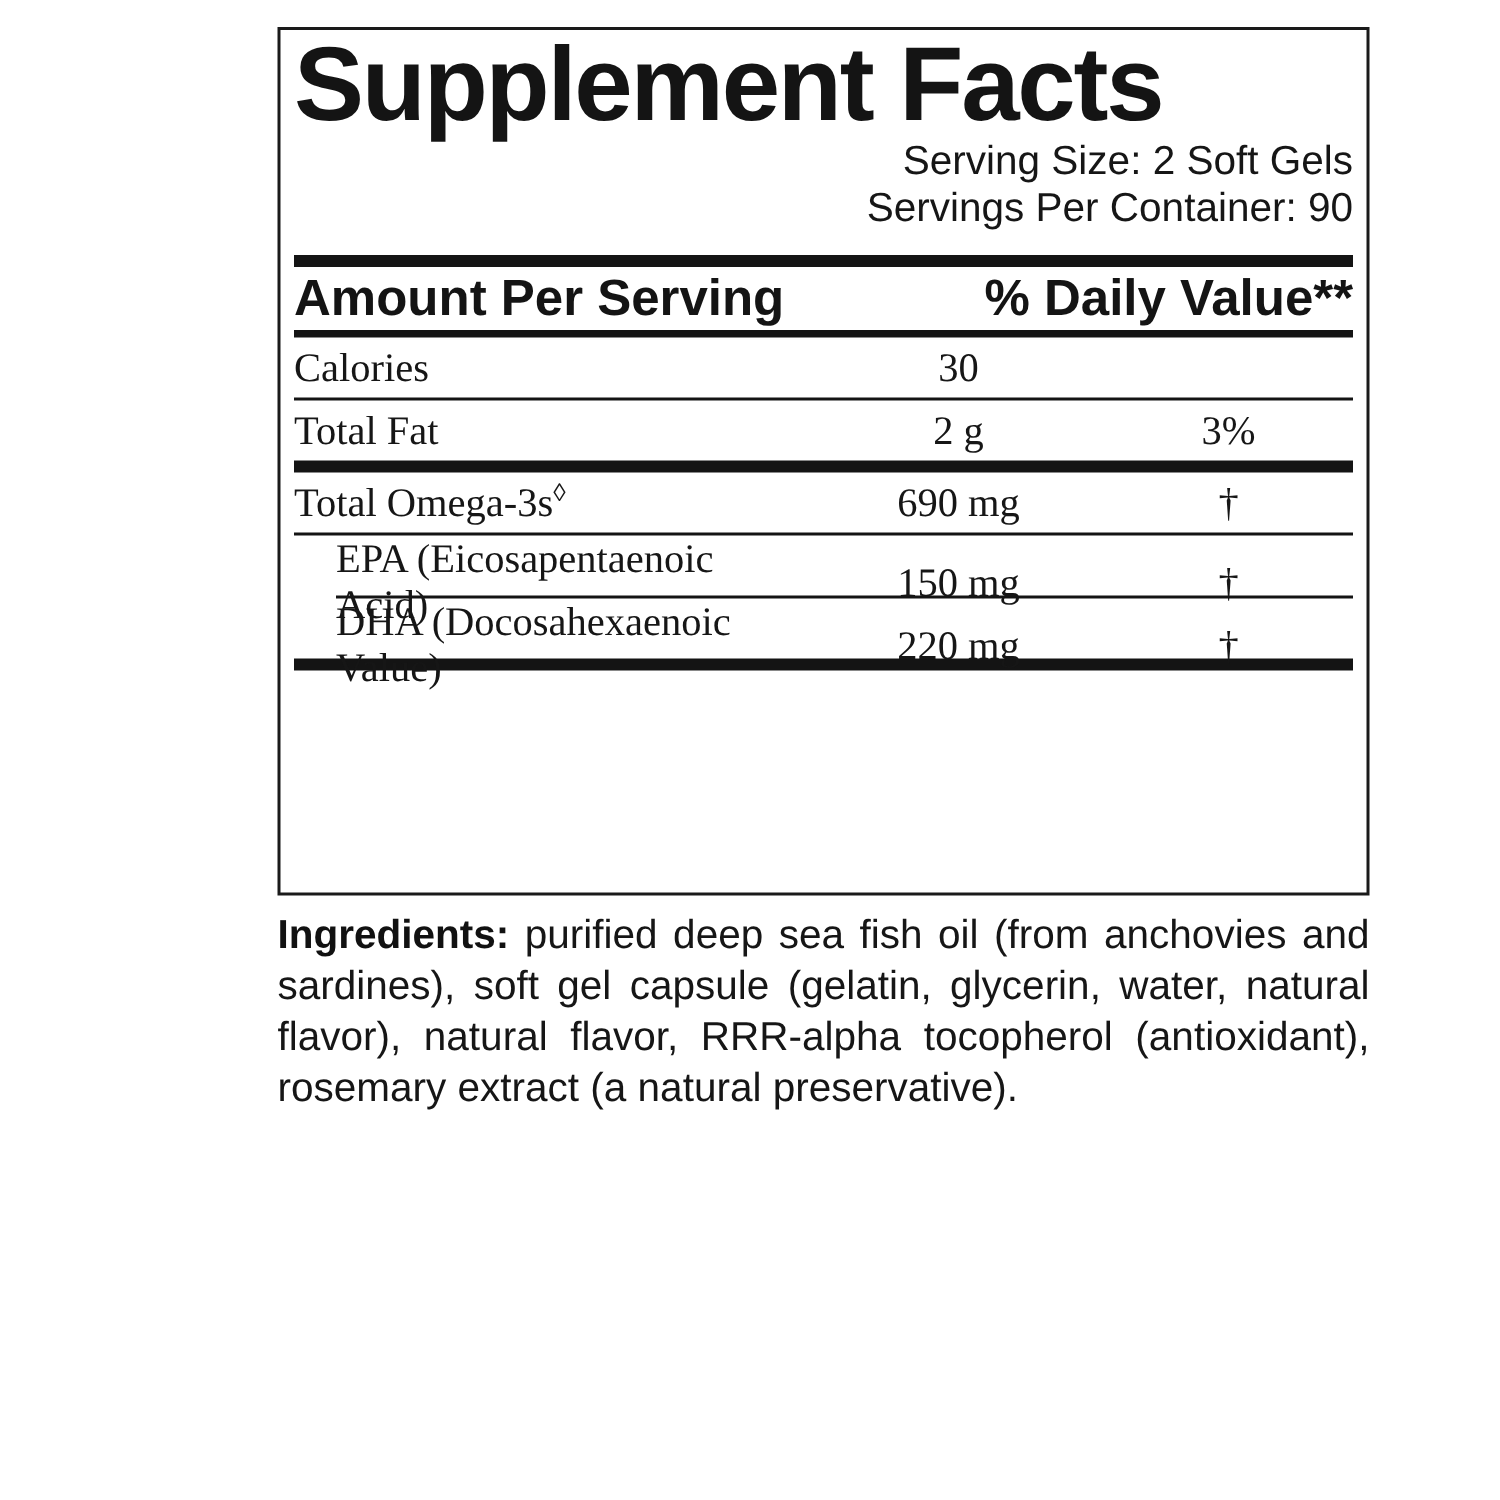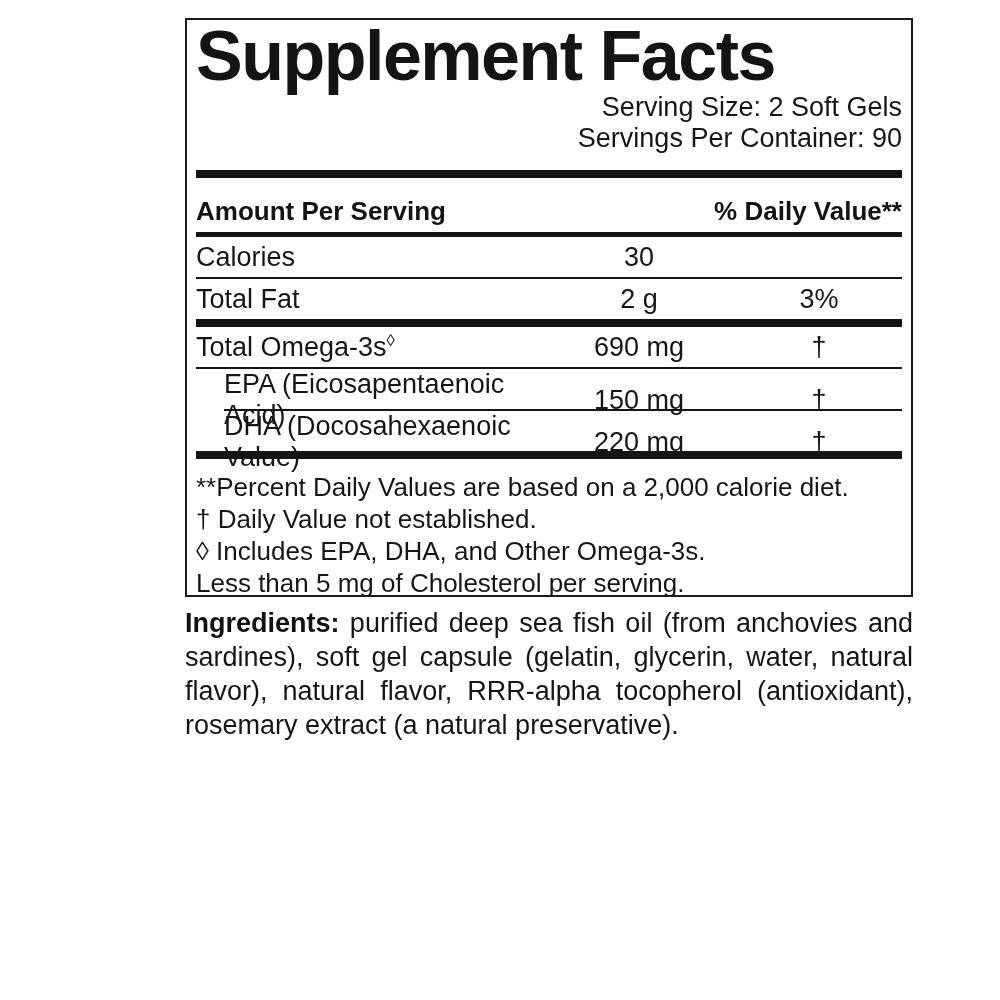--- a/index.html
+++ b/index.html
@@ -43,32 +43,32 @@
   .rule-bar    { height: 8px; margin-top: 16px; }
   .rule-med    { height: 5px; }
   .rule-thin   { height: 2px; }
   .rule-thick  { height: 8px; }
   .rule-thin.indented { margin-left: 28px; }
   .hdr-row {
     display: flex;
     justify-content: space-between;
     align-items: center;
     height: 42px;
-    font-size: 26px;
+    font-size: 34px;
     font-weight: bold;
     color: #141414;
-    margin-top: 12px;
   }
   .fact-row {
     display: grid;
     grid-template-columns: 1fr 194px 166px;
     align-items: center;
     height: 40px;
     font-size: 27px;
     color: #161616;
+    font-family: Liberation Serif, serif;
   }
   .fact-row .amt, .fact-row .dv { text-align: center; }
   .fact-row.indent .nm { padding-left: 28px; }
   .nm sup { font-size: 0.62em; vertical-align: super; line-height: 0; }
   .footnotes {
     padding-top: 12px;
     font-size: 26px;
     line-height: 32px;
     color: #161616;
   }
@@ -136,26 +136,20 @@
     </div>
     <div class="rule rule-thin indented"></div>
 
     <div class="fact-row indent">
       <span class="nm"><span>DHA (Docosahexaenoic Value)</span><sup></sup></span>
       <span class="amt">220 mg</span>
       <span class="dv">†</span>
     </div>
     <div class="rule rule-thick"></div>
 
-    <div class="footnotes">
-      <div>**Percent Daily Values are based on a 2,000 calorie diet.</div>
-      <div>† Daily Value not established.</div>
-      <div>◊ Includes EPA, DHA, and Other Omega-3s.</div>
-      <div>Less than 5 mg of Cholesterol per serving.</div>
-    </div>
 
   </div>
 
   <p class="ingredients">
     <span class="lbl">Ingredients:</span>
     <span>purified deep sea fish oil (from anchovies and sardines), soft gel capsule (gelatin, glycerin, water, natural flavor), natural flavor, RRR-alpha tocopherol (antioxidant), rosemary extract (a natural preservative).</span>
   </p>
 
 
 </div>

